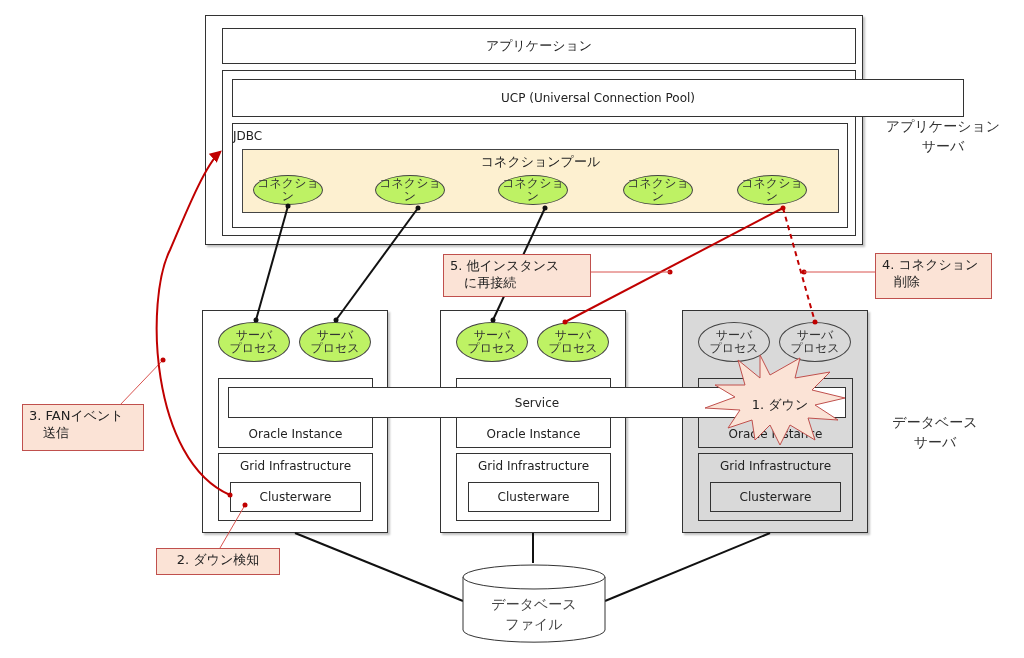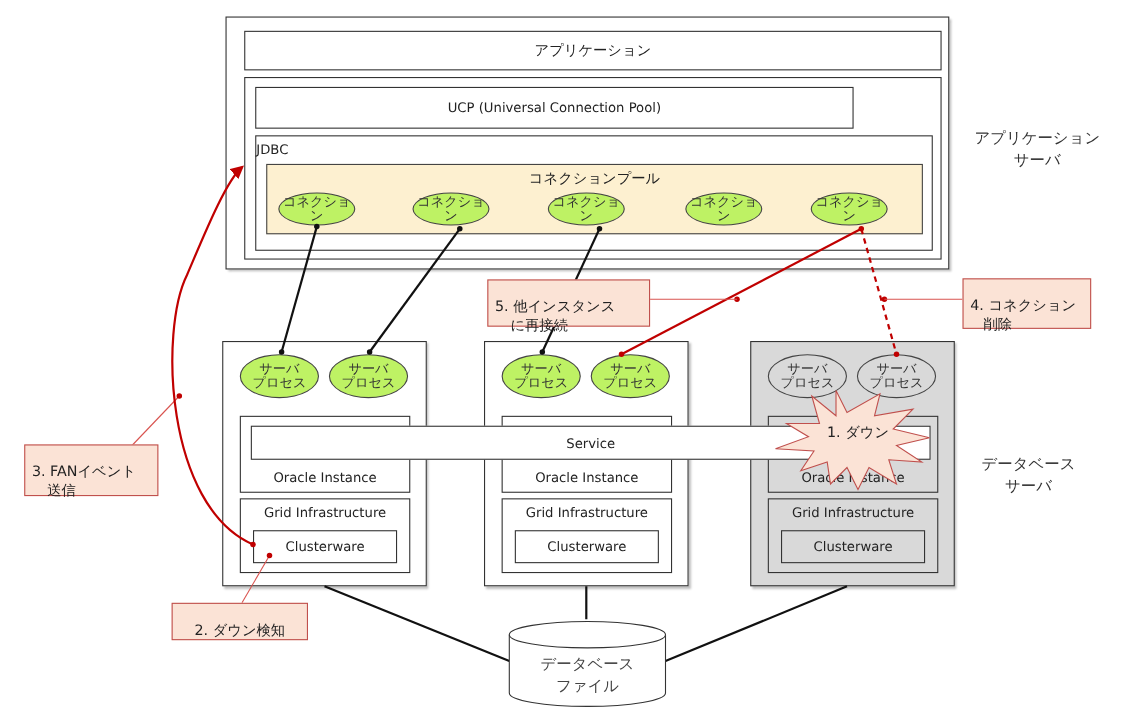--- a/index.html
+++ b/index.html
@@ -4,33 +4,33 @@
 <style>
   html,body{margin:0;padding:0;background:#fff;}
   body{width:1024px;height:658px;position:relative;overflow:hidden;font-family:"DejaVu Sans","Liberation Sans",sans-serif;color:#222;}
   .abs{position:absolute;box-sizing:border-box;}
   .box{border:1px solid #333;background:#fff;}
   .shadow{box-shadow:2px 2px 2px rgba(0,0,0,0.25);}
   .center{display:flex;align-items:center;justify-content:center;text-align:center;}
   .t13{font-size:13px;}
   .t12{font-size:12px;}
   .ell{border:1px solid #444;border-radius:50%;background:#bef264;font-size:12px;display:flex;align-items:center;justify-content:center;text-align:center;line-height:13px;color:#333;}
-  .callout{border:1px solid #c0504d;background:#fbe3d6;font-size:13px;color:#222;padding:16px 6px;line-height:17px;}
+  .callout{border:1px solid #c0504d;background:#fbe3d6;font-size:13px;color:#222;padding:2px 6px;line-height:17px;}
   svg.overlay{position:absolute;left:0;top:0;}
   .lbl{font-size:14px;color:#333;text-align:center;line-height:20px;}
 </style>
 </head>
 <body>
 
 <div class="abs box shadow" style="left:205px;top:15px;width:658px;height:230px;"></div>
 <div class="abs box center t13" style="left:222px;top:28px;width:634px;height:36px;">
   <span>アプリケーション</span>
 </div>
 <div class="abs box" style="left:222px;top:70px;width:634px;height:166px;"></div>
-<div class="abs box center t12" style="left:232px;top:79px;width:544px;height:38px;text-align:right;">
+<div class="abs box center t12" style="left:232px;top:79px;width:732px;height:38px;text-align:right;">
   <span>UCP (Universal Connection Pool)</span>
 </div>
 <div class="abs box" style="left:232px;top:123px;width:616px;height:105px;">
   <div class="t12" style="text-align:left;margin-top:5px;">JDBC</div>
 </div>
 <div class="abs" style="left:242px;top:149px;width:597px;height:64px;border:1px solid #444;background:#fdf0d0;">
   <div class="t13" style="text-align:center;margin-top:3px;">コネクションプール</div>
 </div>
 <div class="abs ell" style="left:253px;top:175px;width:70px;height:30px;">
     <span>コネクション</span>
@@ -159,21 +159,21 @@
   </g>
 
   <polygon points="760,355 770,375 800,358 795,378 830,372 812,390 845,398 815,405 838,420 808,418 815,440 790,425 780,445 770,425 755,440 752,420 728,428 740,410 705,408 735,397 715,385 745,385 738,360 760,378" fill="#fbe3d6" stroke="#c0504d" stroke-width="1"></polygon>
 </svg>
 
 <div class="abs lbl" style="left:470px;top:594px;width:128px;font-size:14px;color:#444;">
   <div>データベース</div>
   <div>ファイル</div>
 </div>
 
-<div class="abs" style="left:740px;top:384px;width:80px;text-align:center;font-size:13px;">1. ダウン</div>
+<div class="abs" style="left:740px;top:396px;width:80px;text-align:center;font-size:13px;">1. ダウン</div>
 
 <div class="abs callout" style="left:443px;top:254px;width:148px;height:43px;">
   <div>5. 他インスタンス</div>
   <div style="padding-left:14px;">に再接続</div>
 </div>
 <div class="abs callout" style="left:875px;top:253px;width:117px;height:46px;">
   <div>4. コネクション</div>
   <div style="padding-left:12px;">削除</div>
 </div>
 <div class="abs callout" style="left:22px;top:404px;width:122px;height:47px;">

